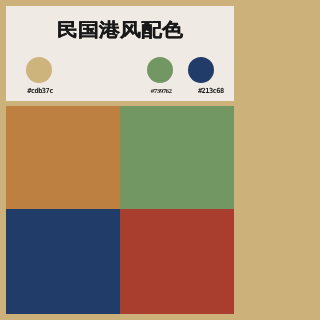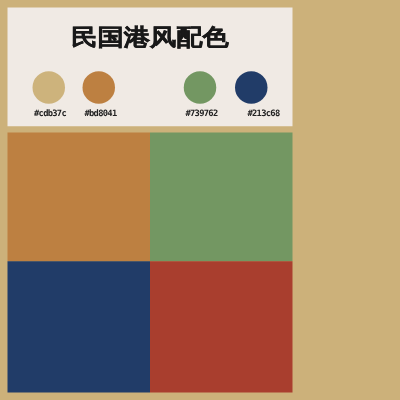--- a/index.html
+++ b/index.html
@@ -46,29 +46,25 @@
 
     <div id="title" style="color: rgb(25, 25, 25); -webkit-text-stroke-color: rgb(25, 25, 25);">民国港风配色</div>
 
     <div id="swatch-row">
 
       <div class="swatch-cell" style="left:11px">
         <div class="swatch-dot" style="background-color: rgb(205, 179, 124);"></div>
         <div class="swatch-label" style="color: rgb(34, 34, 34);">#cdb37c</div>
       </div>
 
-      <div class="swatch-cell" style="left:51.4px">
-        <div class="swatch-dot" style="background-color: rgb(189, 128, 65);"></div>
-        <div class="swatch-label" style="color: rgb(34, 34, 34);">#bd8041</div>
-      </div>
 
 
       <div class="swatch-cell" style="left:132.2px">
         <div class="swatch-dot" style="background-color: rgb(115, 151, 98);"></div>
-        <div class="swatch-label" style="color: rgb(34, 34, 34);">#739762</div>
+        <div class="swatch-label" style="color: rgb(34, 34, 34); font-family: Liberation Serif, serif;">#739762</div>
       </div>
 
       <div class="swatch-cell" style="left:172.6px">
         <div class="swatch-dot" style="background-color: rgb(33, 60, 104);"></div>
         <div class="swatch-label" style="color: rgb(34, 34, 34); text-align: right;">#213c68</div>
       </div>
 
     </div>
   </div>
 

